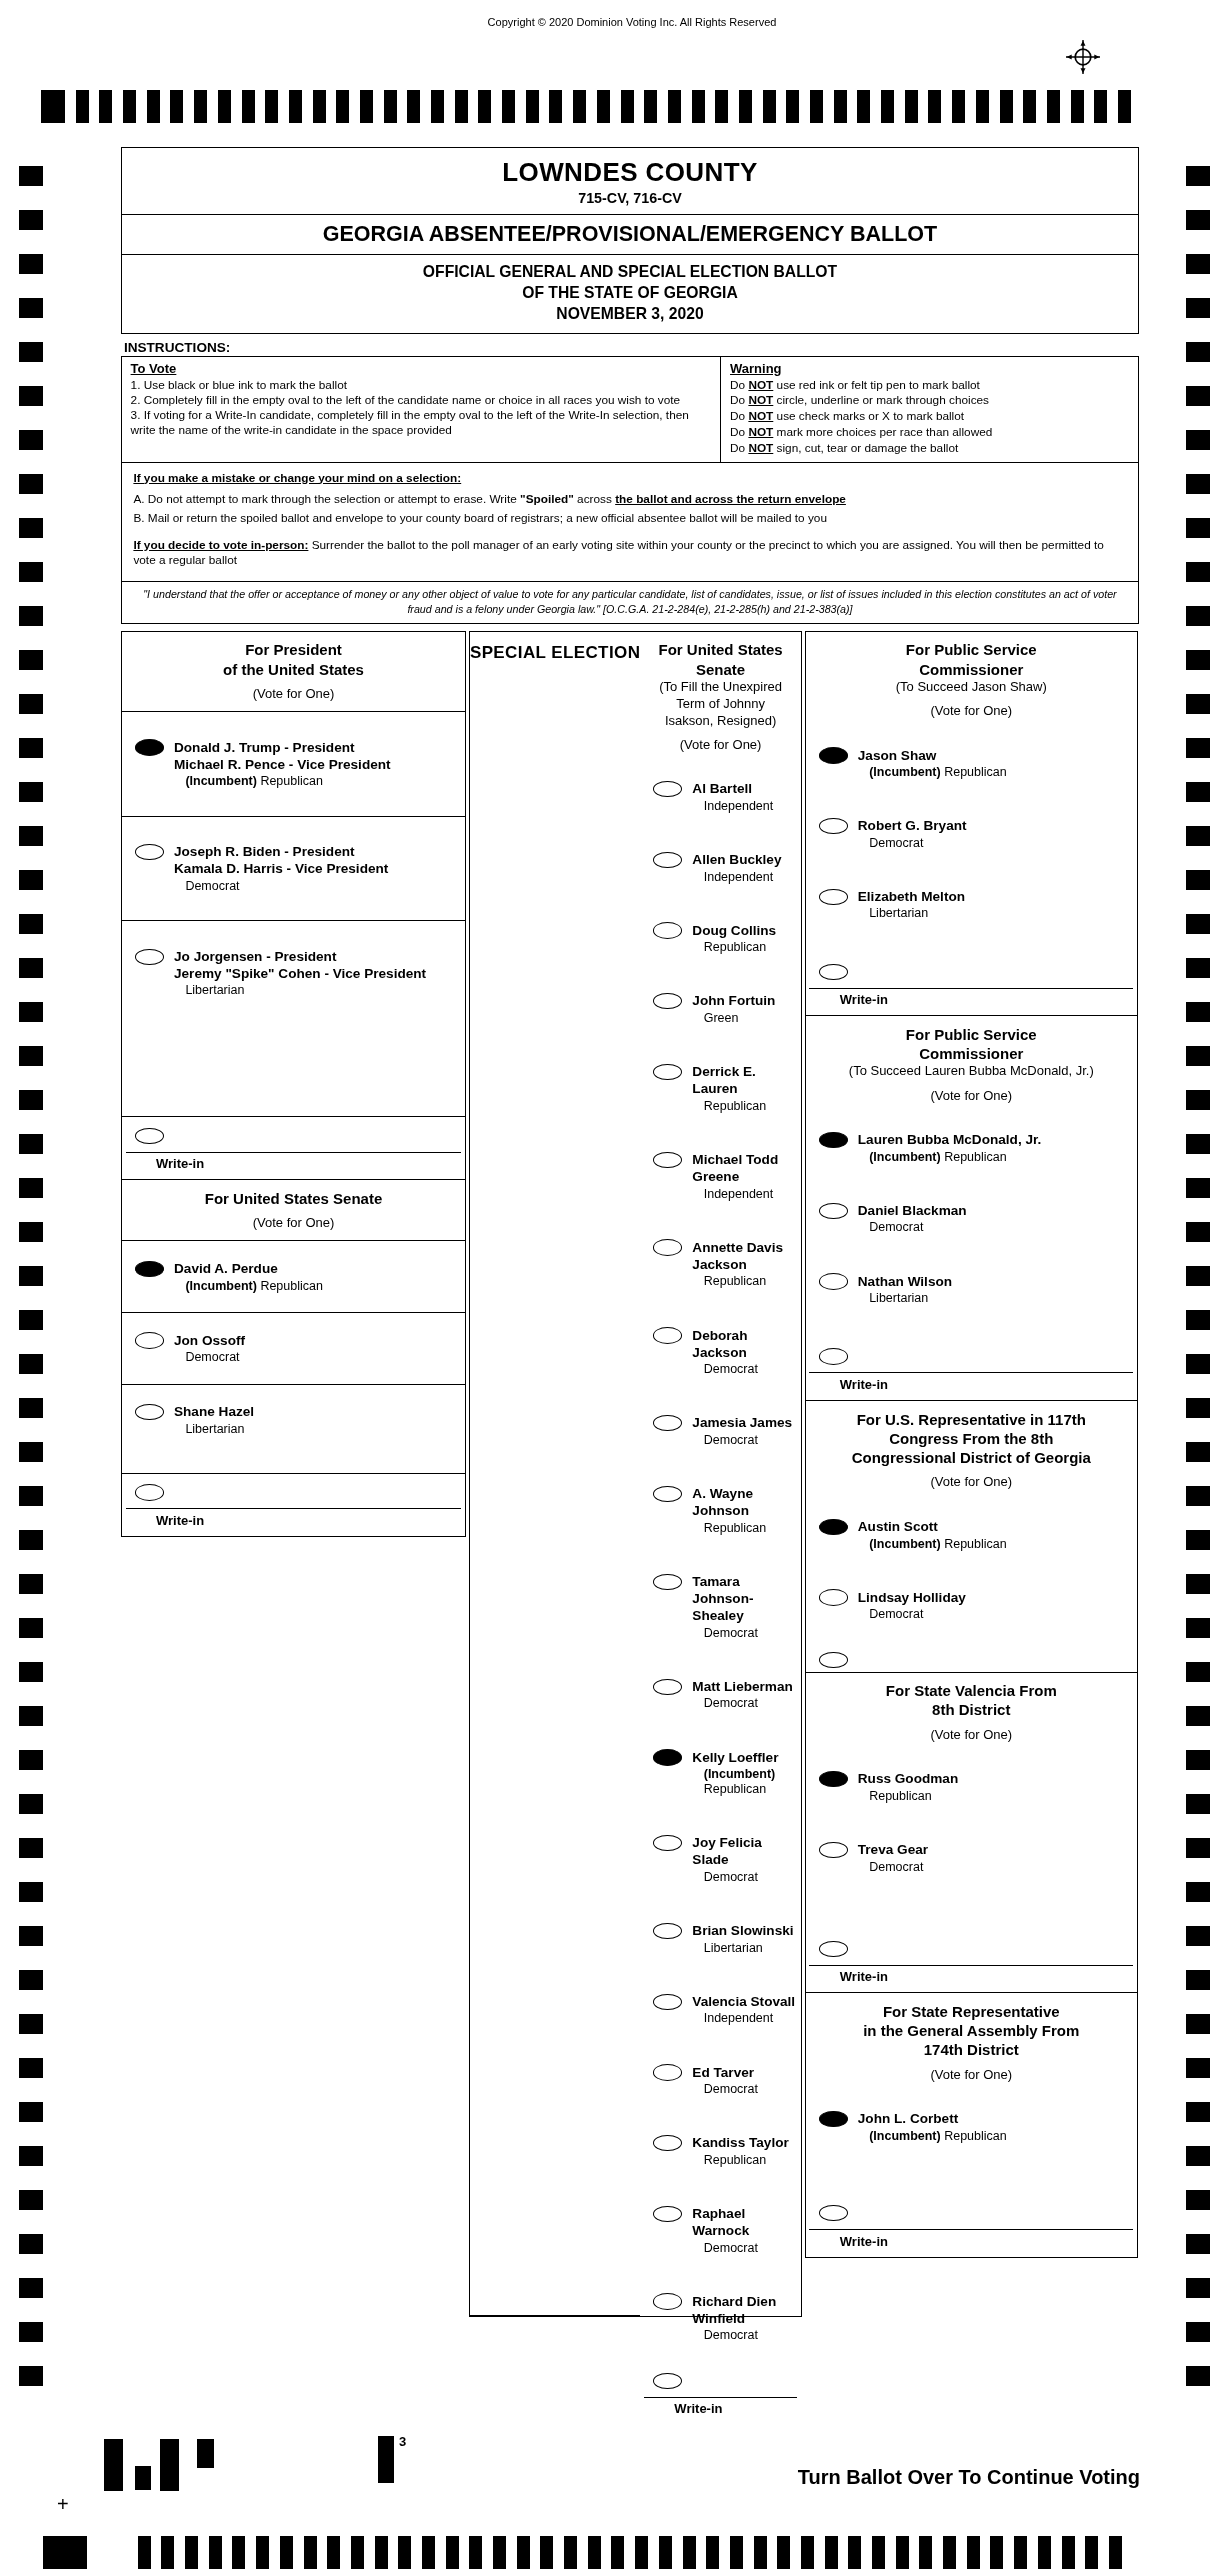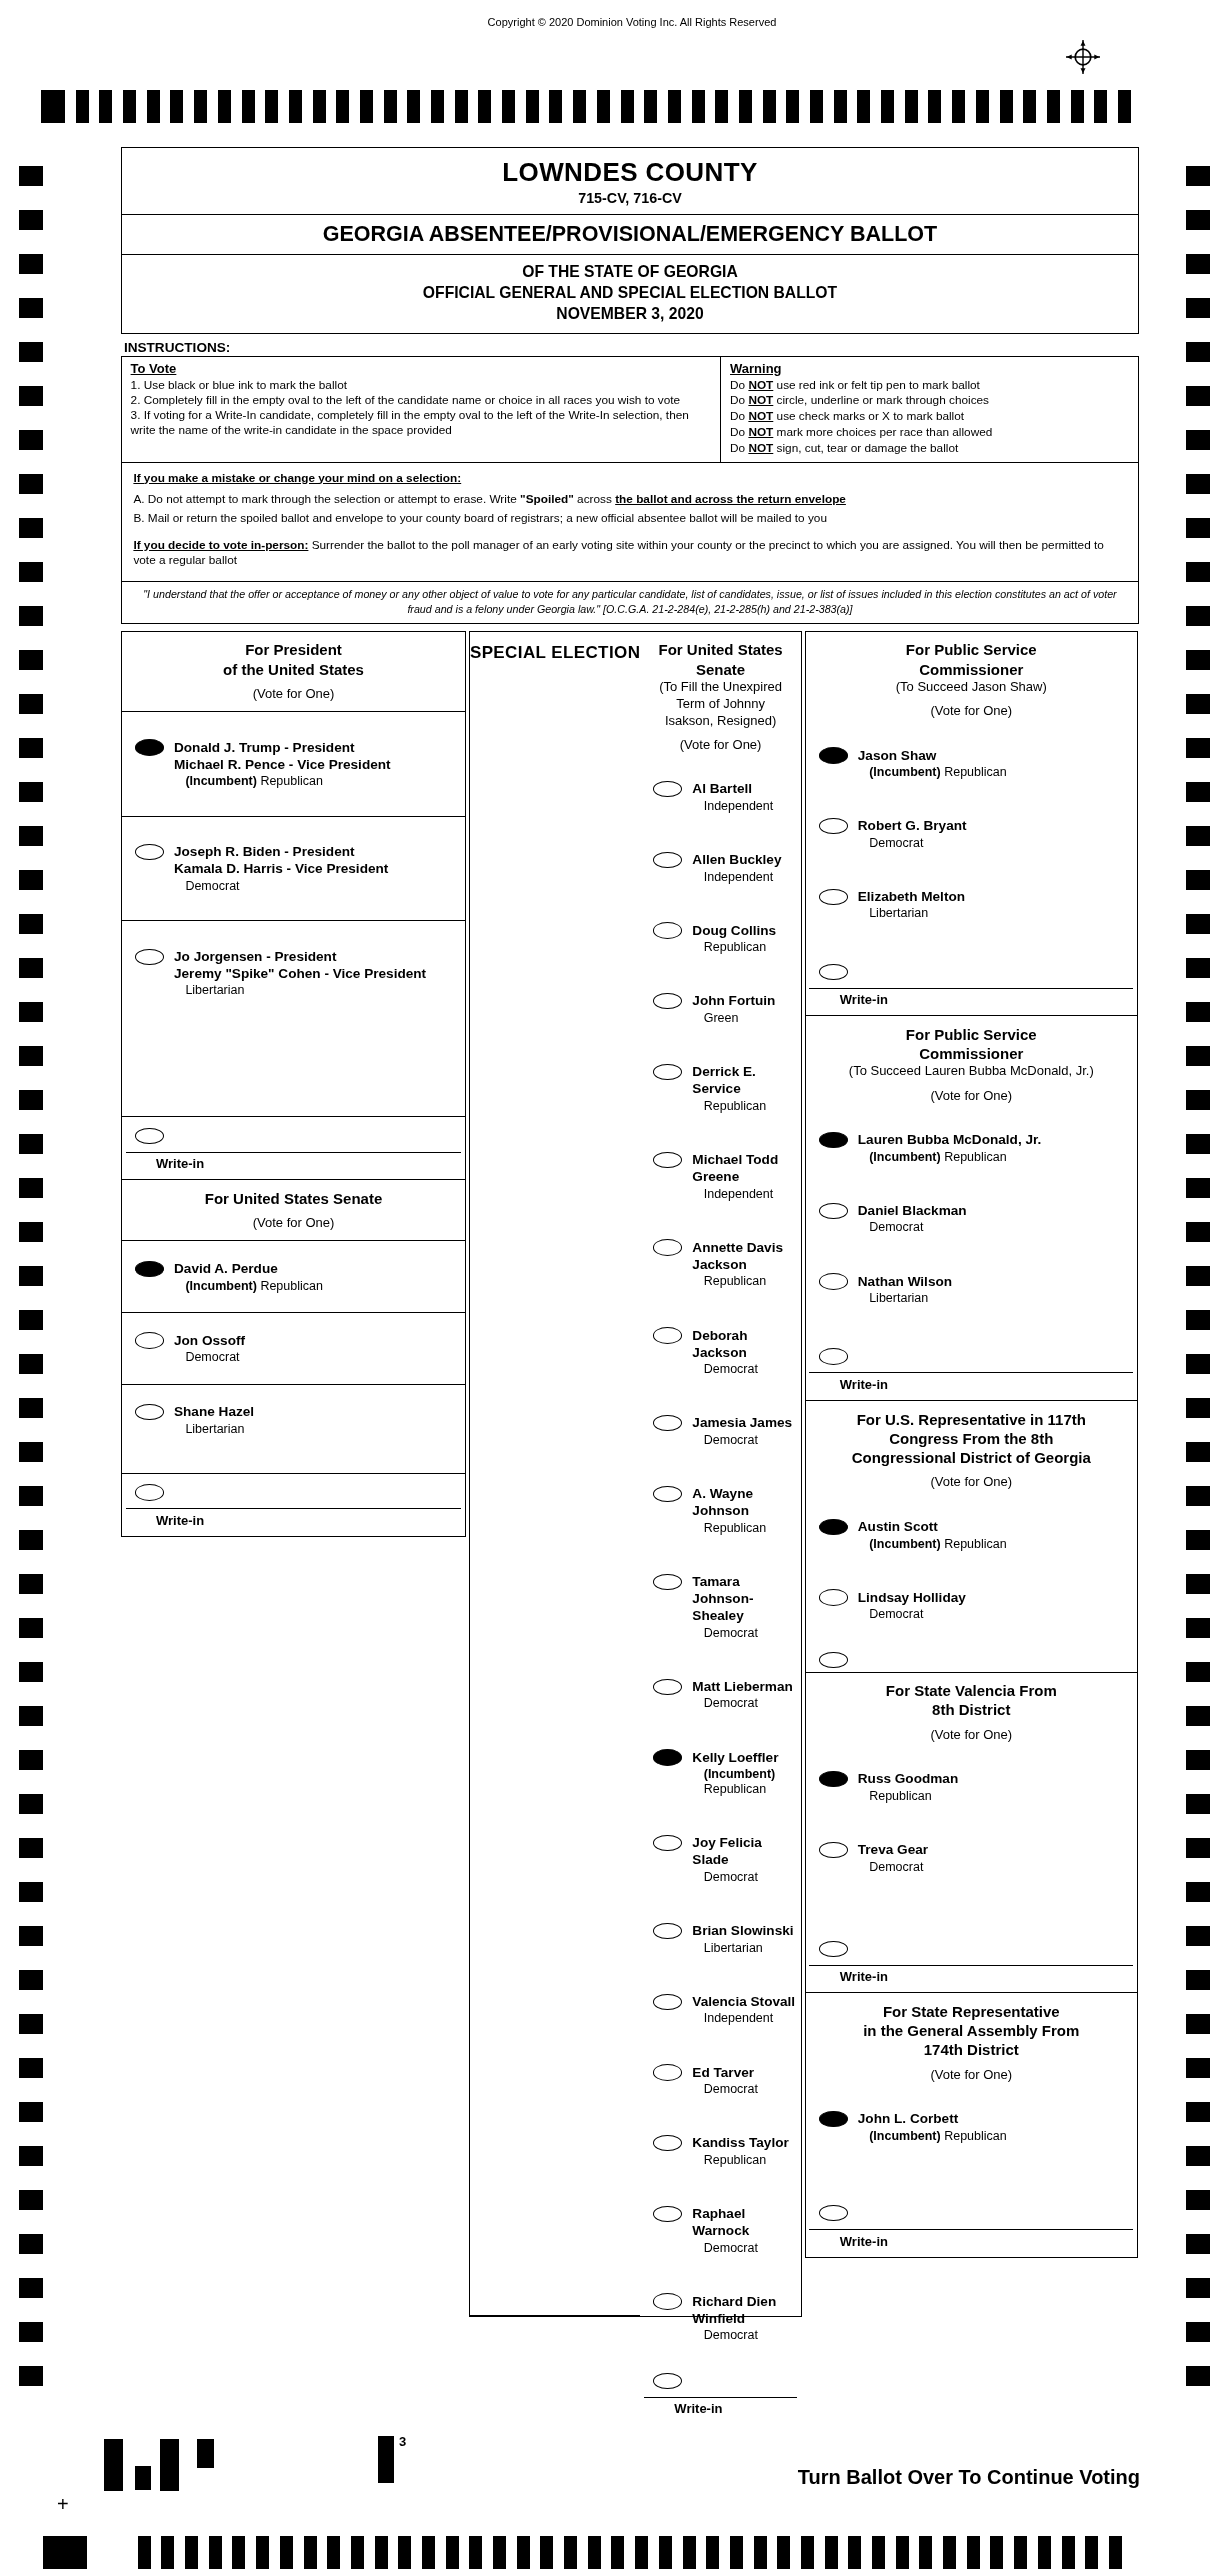--- a/index.html
+++ b/index.html
@@ -306,22 +306,22 @@
 
   <div class="content">
 
     <div class="header-box">
       <div class="county">LOWNDES COUNTY</div>
       <div class="codes">715-CV, 716-CV</div>
       <div class="hdr-rule"></div>
       <div class="ballot-title">GEORGIA ABSENTEE/PROVISIONAL/EMERGENCY BALLOT</div>
       <div class="hdr-rule"></div>
       <div class="election-title">
+        <div>OFFICIAL GENERAL AND SPECIAL ELECTION BALLOT</div>
         <div>OF THE STATE OF GEORGIA</div>
-        <div>OFFICIAL GENERAL AND SPECIAL ELECTION BALLOT</div>
         <div>NOVEMBER 3, 2020</div>
       </div>
     </div>
 
     <div class="instructions-label">INSTRUCTIONS:</div>
 
     <div class="instructions-box">
       <div class="inst-table">
         <div class="to-vote-cell">
           <div class="cell-title">To Vote</div>
@@ -457,21 +457,21 @@
             <div class="cand-row">
               <span class="oval"></span>
               <div class="cand-text">
                 <div class="cand-name">John Fortuin</div>
                 <div class="cand-party"><span>Green</span></div>
               </div>
             </div>
             <div class="cand-row">
               <span class="oval"></span>
               <div class="cand-text">
-                <div class="cand-name">Derrick E. Service</div>
+                <div class="cand-name">Derrick E. Lauren</div>
                 <div class="cand-party"><span>Republican</span></div>
               </div>
             </div>
             <div class="cand-row">
               <span class="oval"></span>
               <div class="cand-text">
                 <div class="cand-name">Michael Todd Greene</div>
                 <div class="cand-party"><span>Independent</span></div>
               </div>
             </div>

